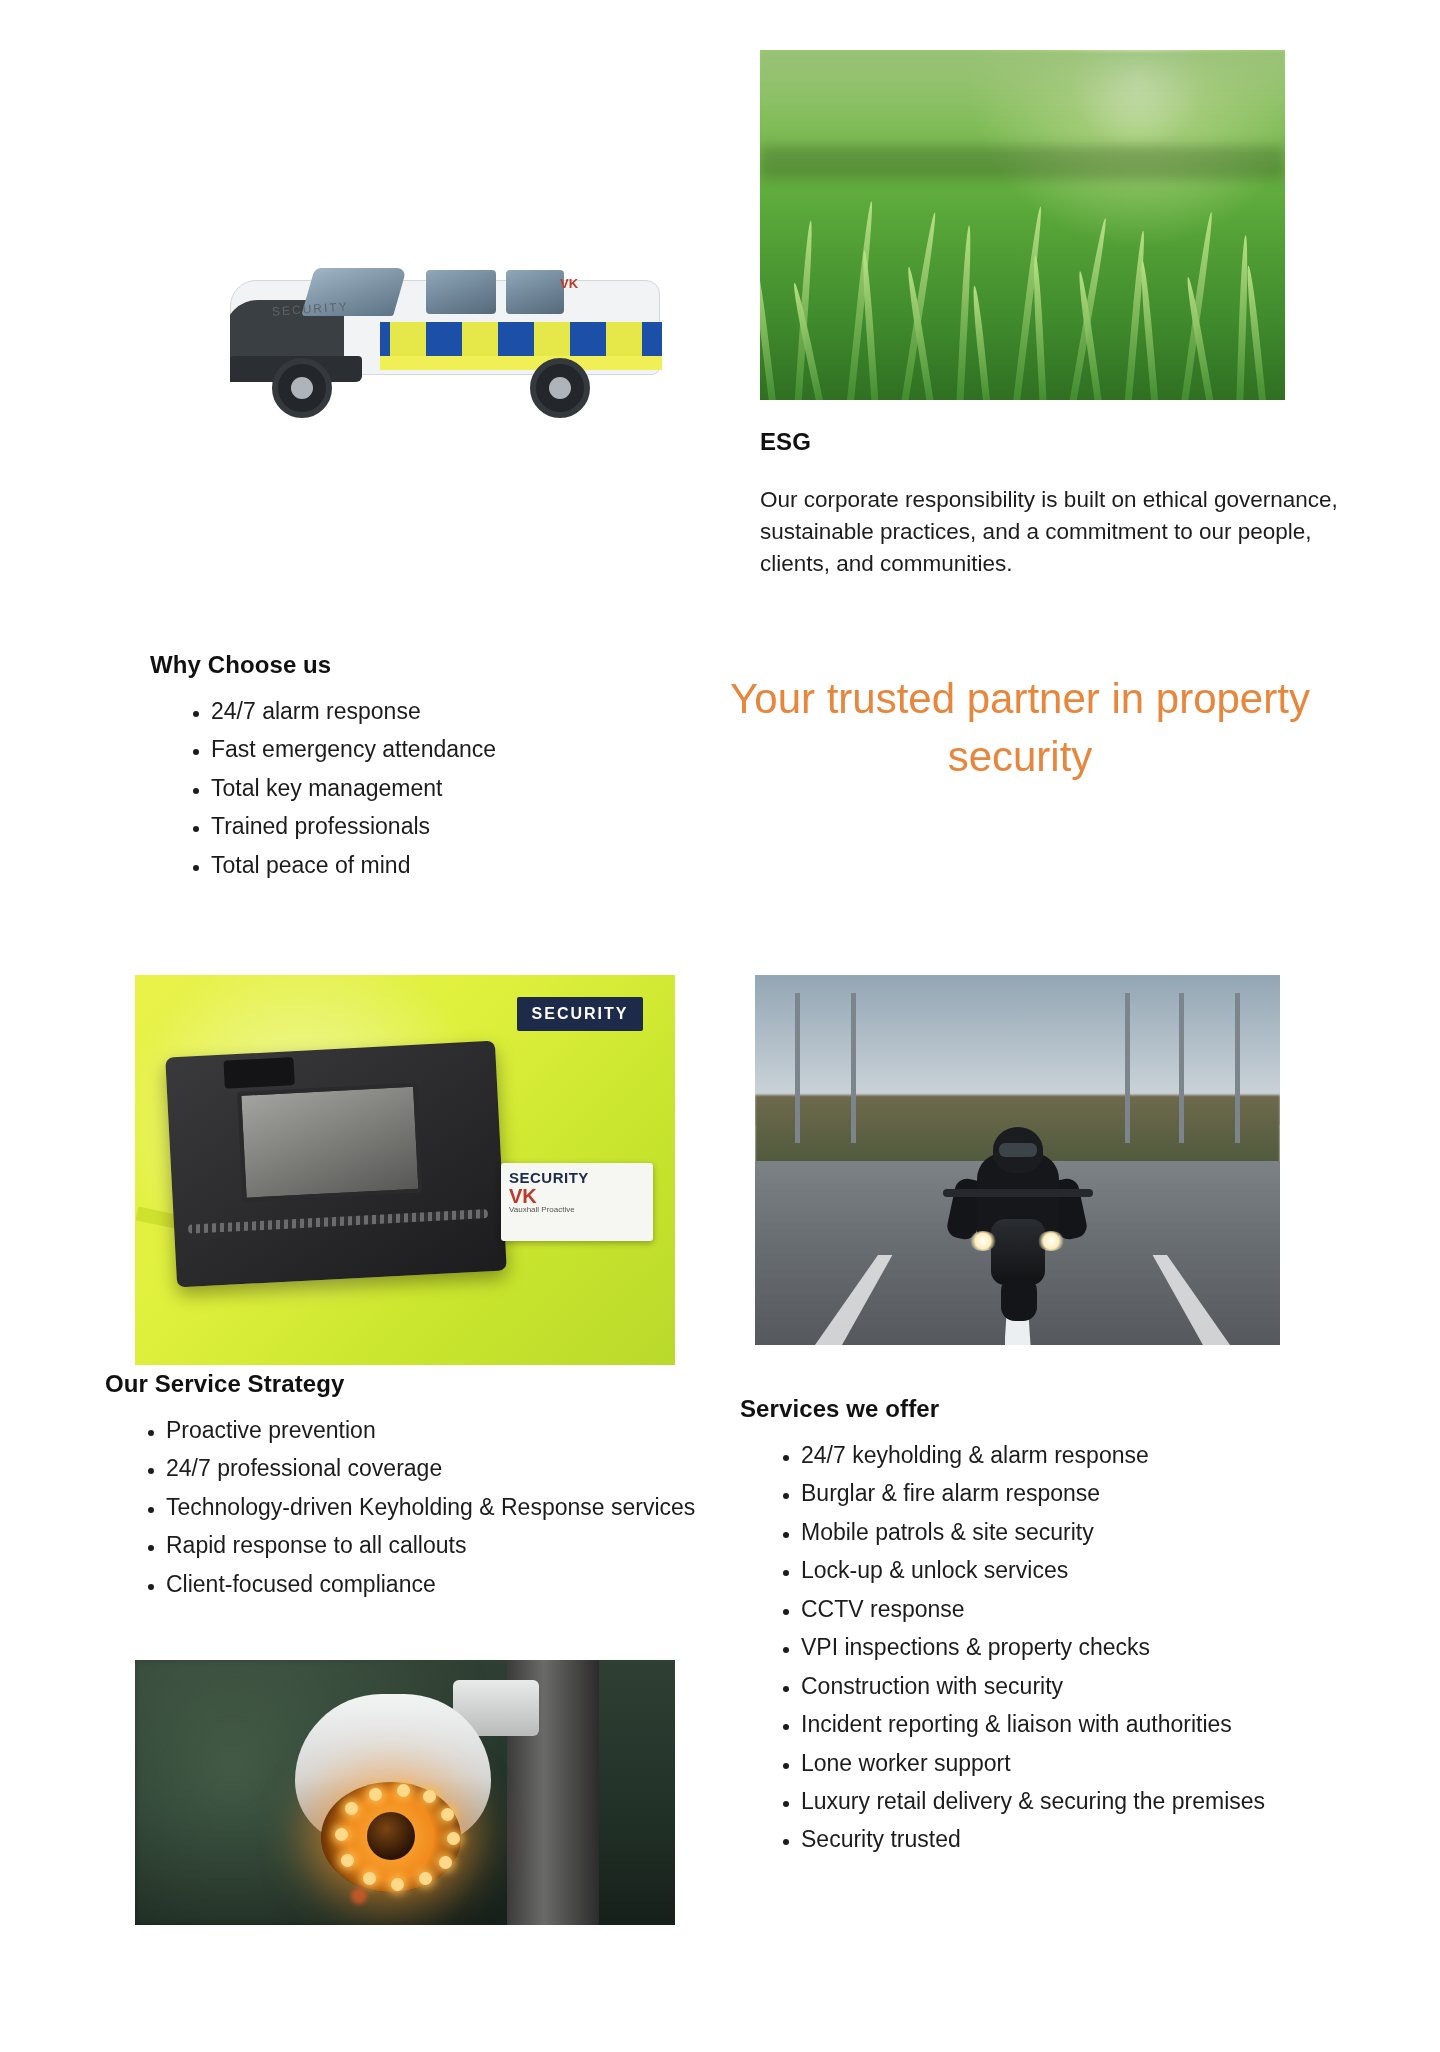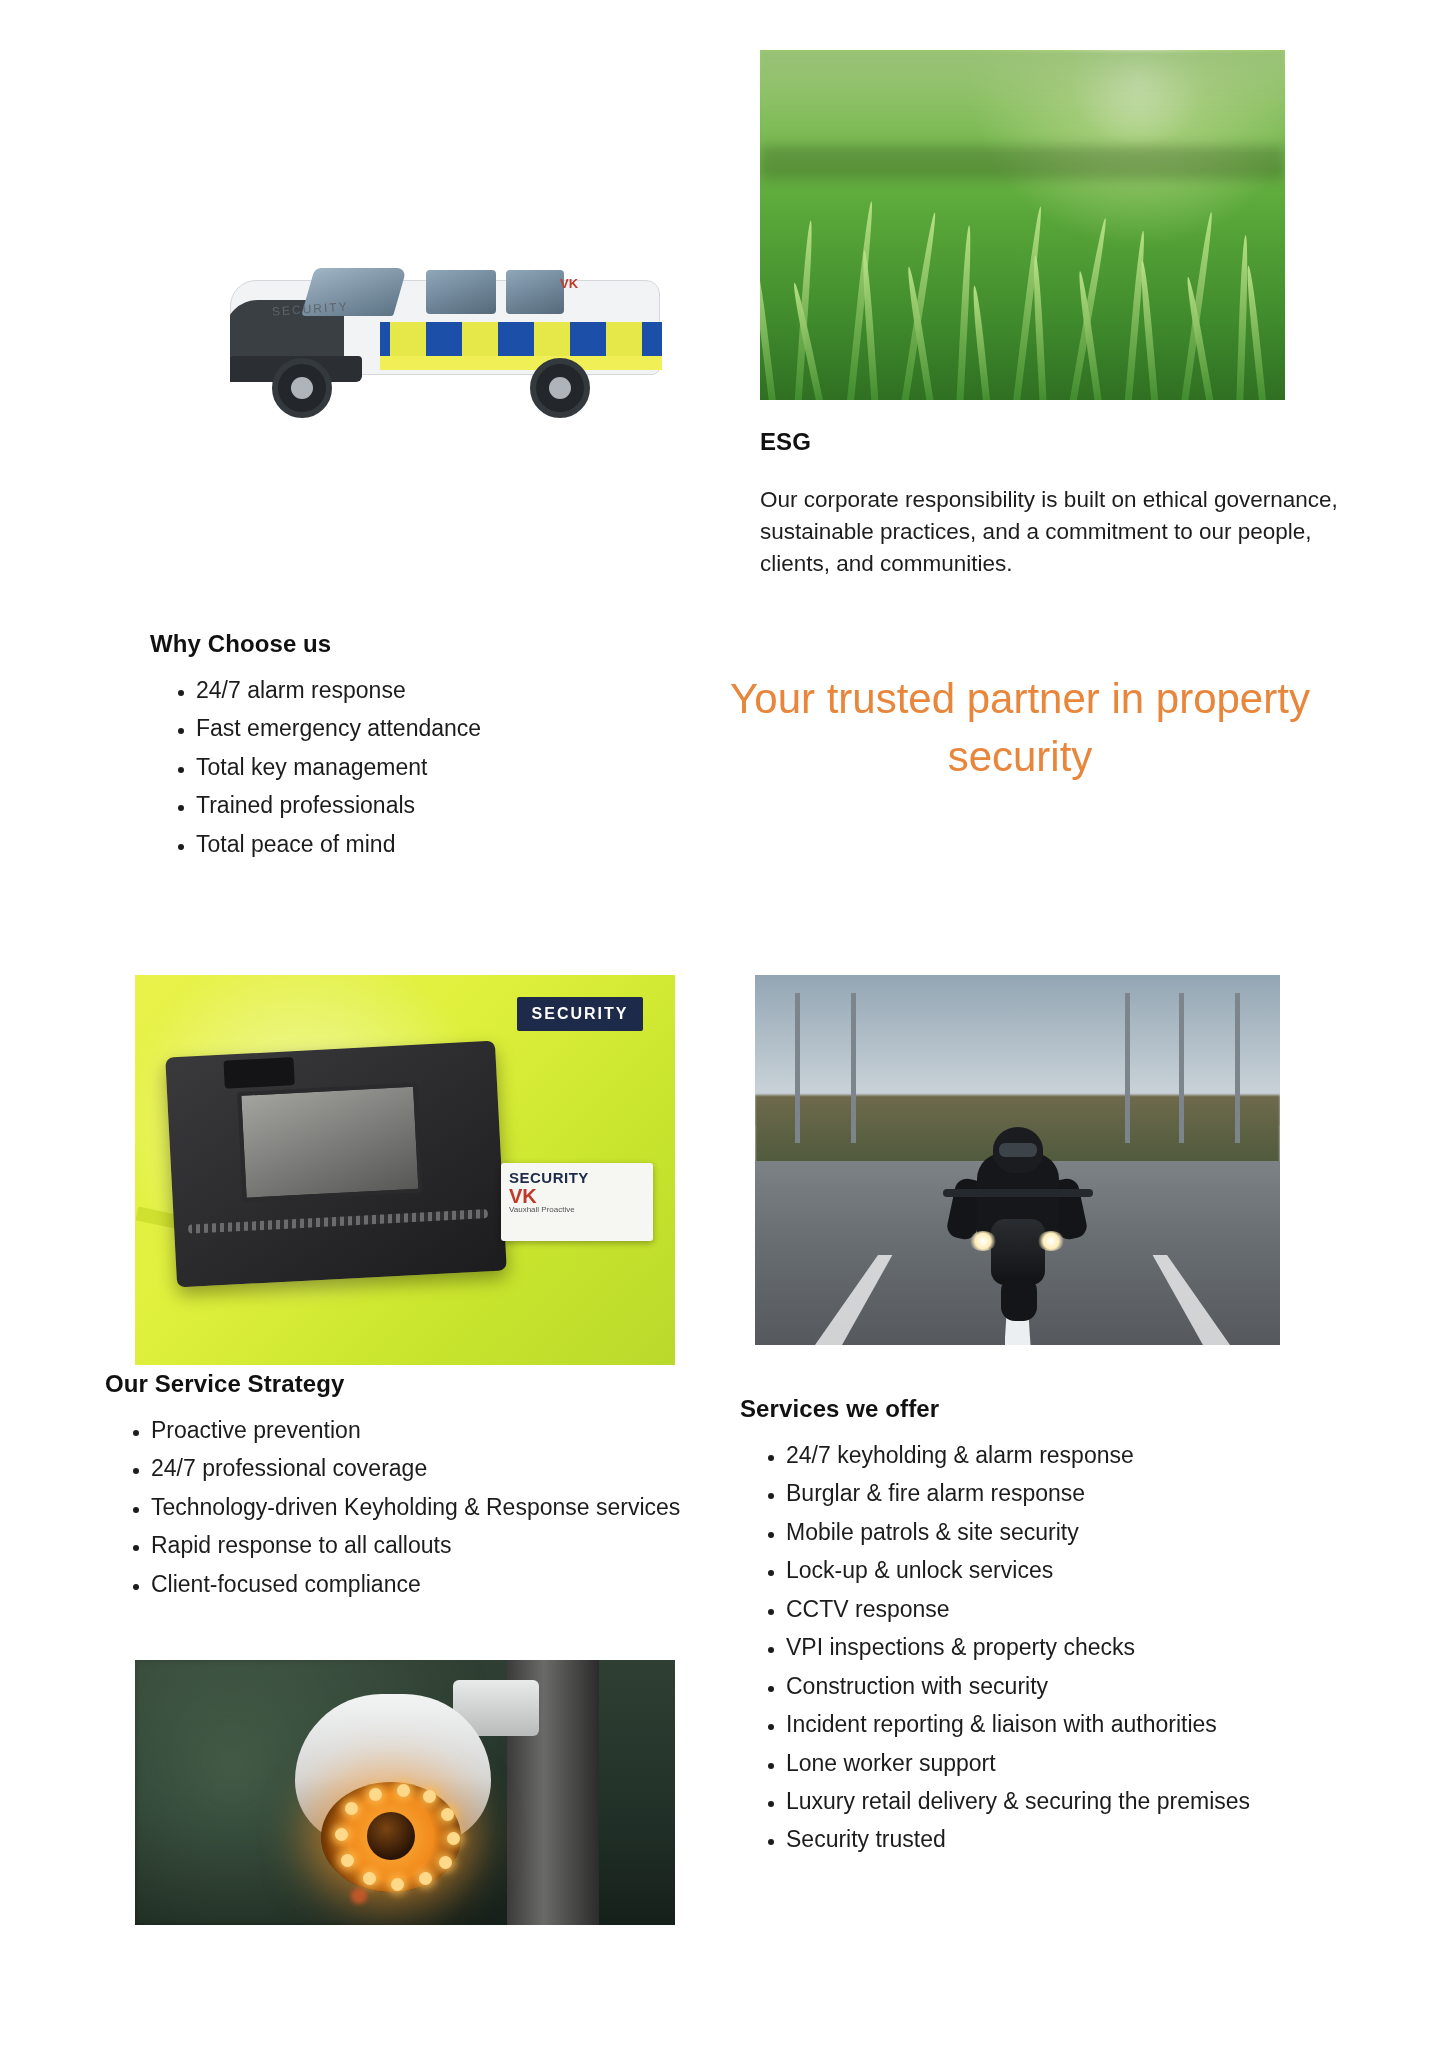--- a/index.html
+++ b/index.html
@@ -27,21 +27,21 @@
   .block { position: absolute; }
 
   h3.heading {
     margin: 0;
     font-size: 24px;
     font-weight: bold;
     color: #111111;
     letter-spacing: 0.1px;
   }
   ul.bullets {
-    margin: 18px 0 0 0;
+    margin: 18px 0 0 15px;
     padding-left: 46px;
     list-style: disc;
   }
   ul.bullets li {
     font-size: 23px;
     line-height: 1.28;
     color: #1c1c1c;
     margin-bottom: 9px;
   }
   ul.bullets li::marker { font-size: 19px; }
@@ -326,21 +326,21 @@
     position: absolute; left: 232px; top: 152px; width: 48px; height: 48px;
     border-radius: 50%;
     background: radial-gradient(circle at 40% 35%, #7a4412, #2a1405 70%);
   }
   .cctv-glow-dot {
     position: absolute; left: 216px; top: 228px; width: 16px; height: 16px;
     border-radius: 50%; background: rgba(220,90,40,.75); filter: blur(2px);
   }
 
   
-  #why-block   { left: 150px; top: 630px;  width: 500px; }
+  #why-block   { left: 150px; top: 651px;  width: 500px; }
   #esg-block   { left: 760px; top: 428px;  width: 600px; }
   #tagline-blk { left: 700px; top: 670px;  width: 640px; }
   #strategy-blk{ left: 105px; top: 1370px; width: 600px; }
   #services-blk{ left: 740px; top: 1395px; width: 620px; }
 </style>
 </head>
 <body>
 
 <div class="page">
 

